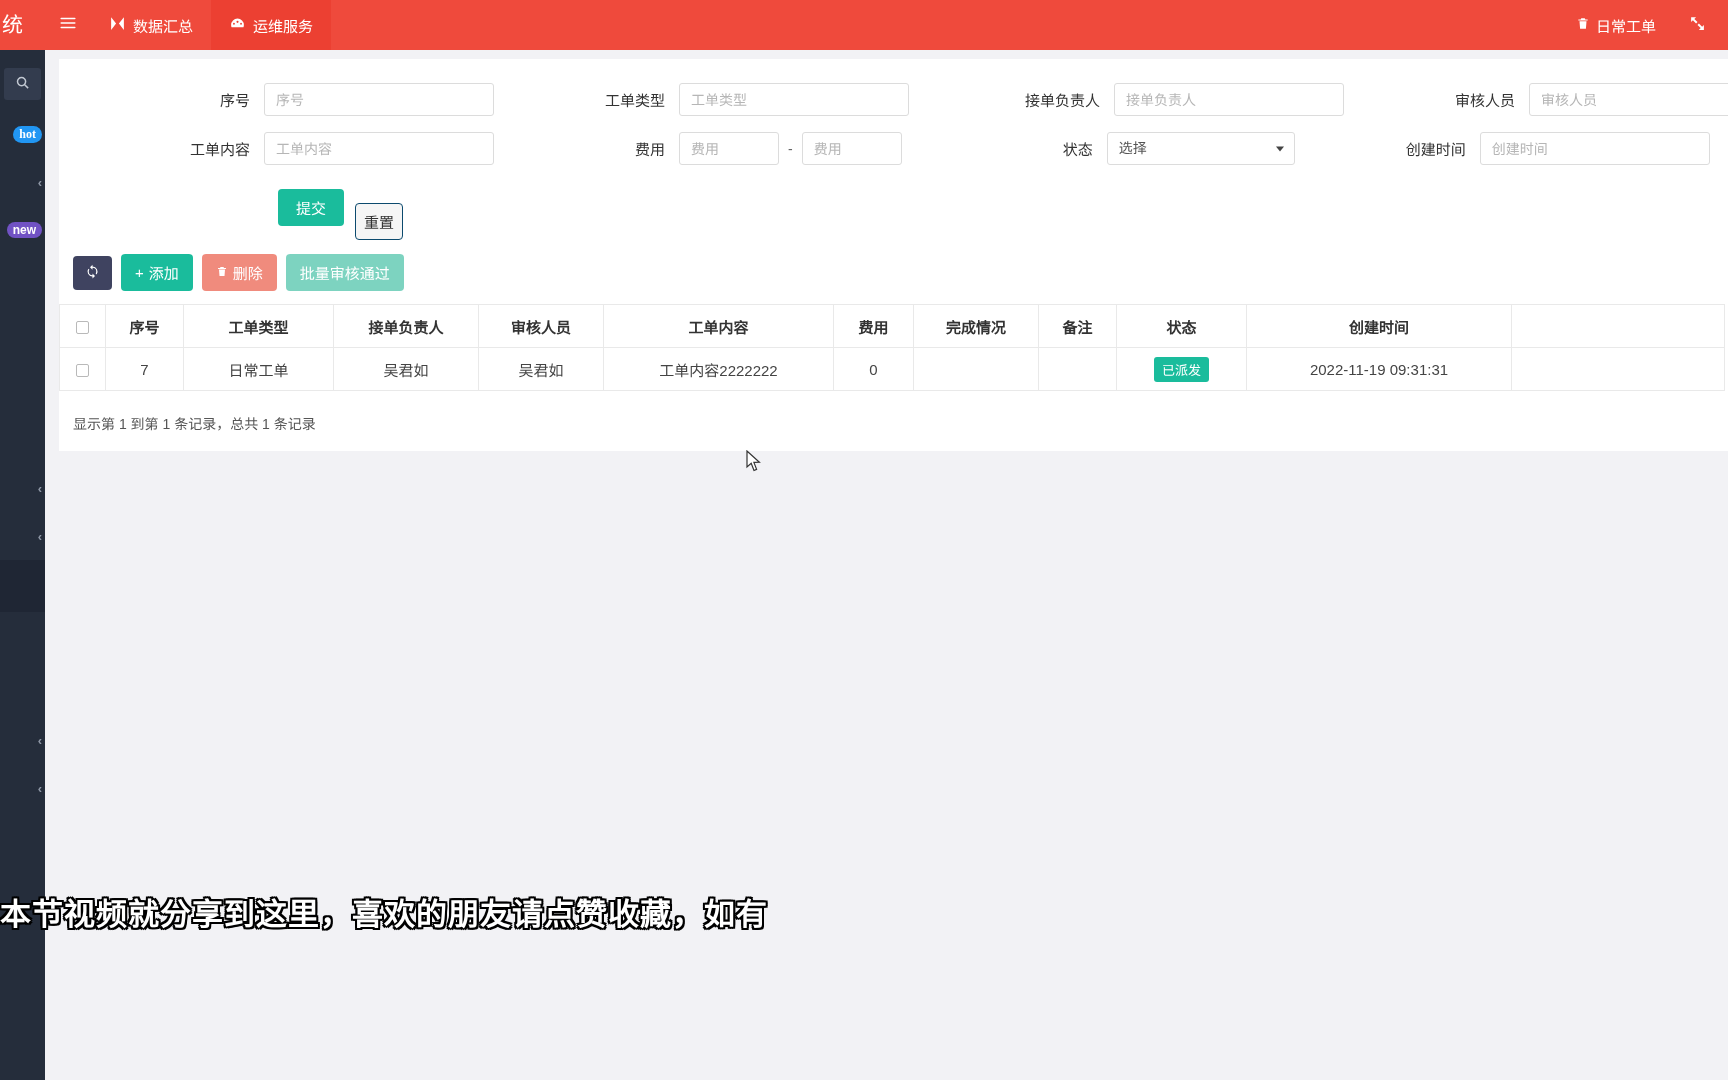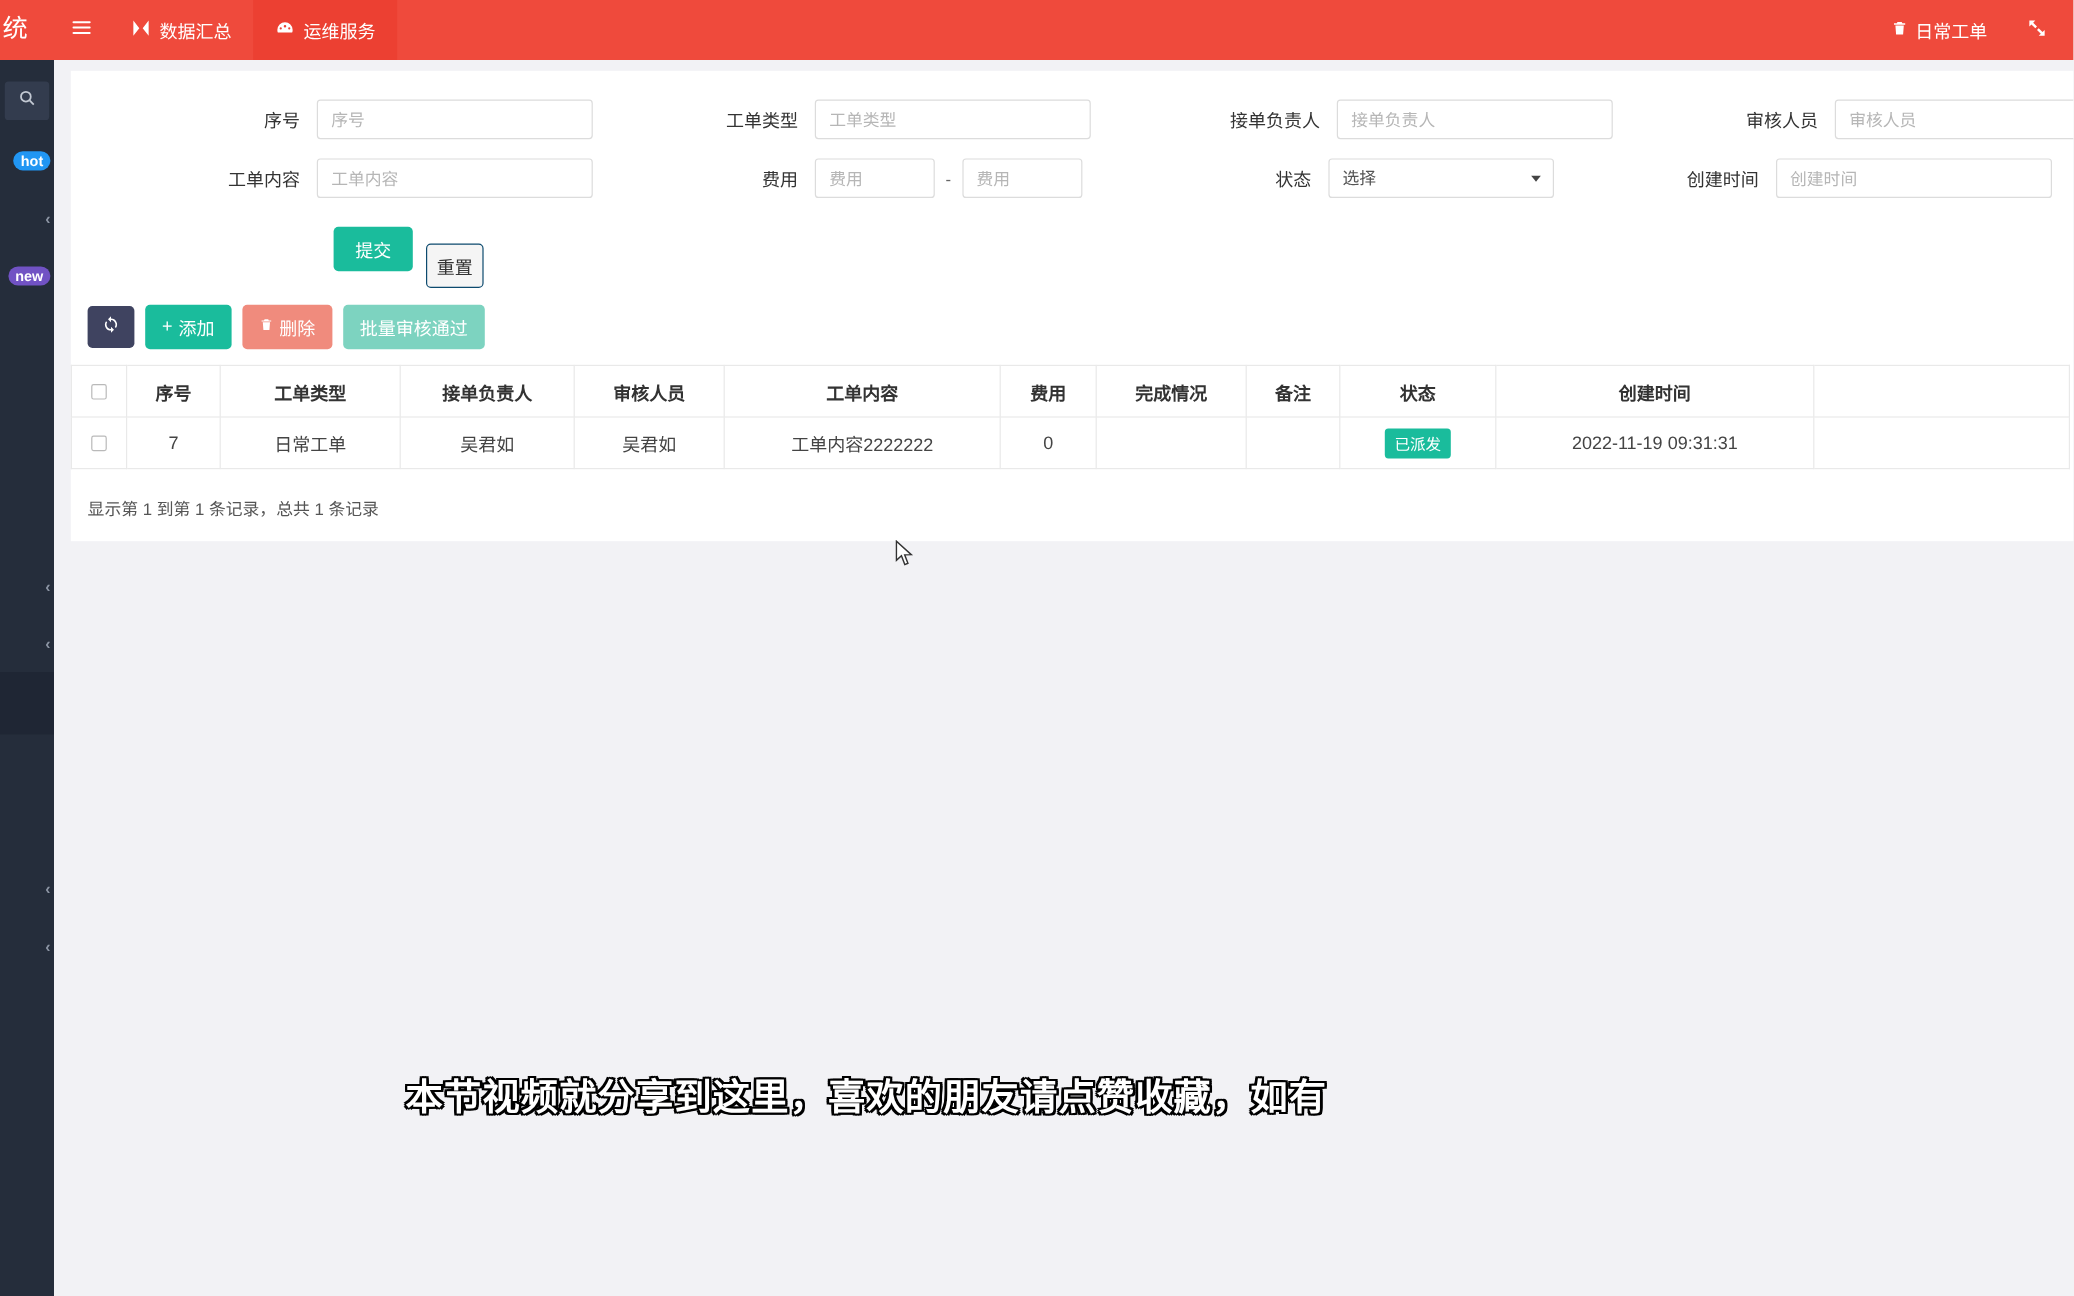--- a/index.html
+++ b/index.html
@@ -59,21 +59,21 @@
   .sb-item.active { background: #1f2634; }
   .badge-hot, .badge-new {
     display: inline-block;
     color: #fff;
     font-size: 12px;
     font-weight: bold;
     padding: 1px 6px;
     border-radius: 9px;
     white-space: nowrap;
   }
-  .badge-hot { background: #2196f3; }
+  .badge-hot { background: #2196f3; font-family: Liberation Serif, serif; }
   .badge-new { background: #7152c4; }
   .chev {
     color: #8d96a5;
     font-size: 13px;
     font-weight: bold;
   }
 
   
   .header {
     position: absolute;
@@ -293,21 +293,20 @@
     z-index: 20;
     pointer-events: none;
   }
 
   
   .caption {
     position: absolute;
     left: 0;
     top: 895px;
     width: 1444px;
-    text-align: center;
     font-size: 31px;
     font-weight: bold;
     color: #ffffff;
     line-height: 1.28;
     letter-spacing: 1px;
     text-shadow:
       -2px -2px 0 #000, 2px -2px 0 #000,
       -2px  2px 0 #000, 2px  2px 0 #000,
        0   -2px 0 #000, 0    2px 0 #000,
       -2px  0   0 #000, 2px  0   0 #000;

